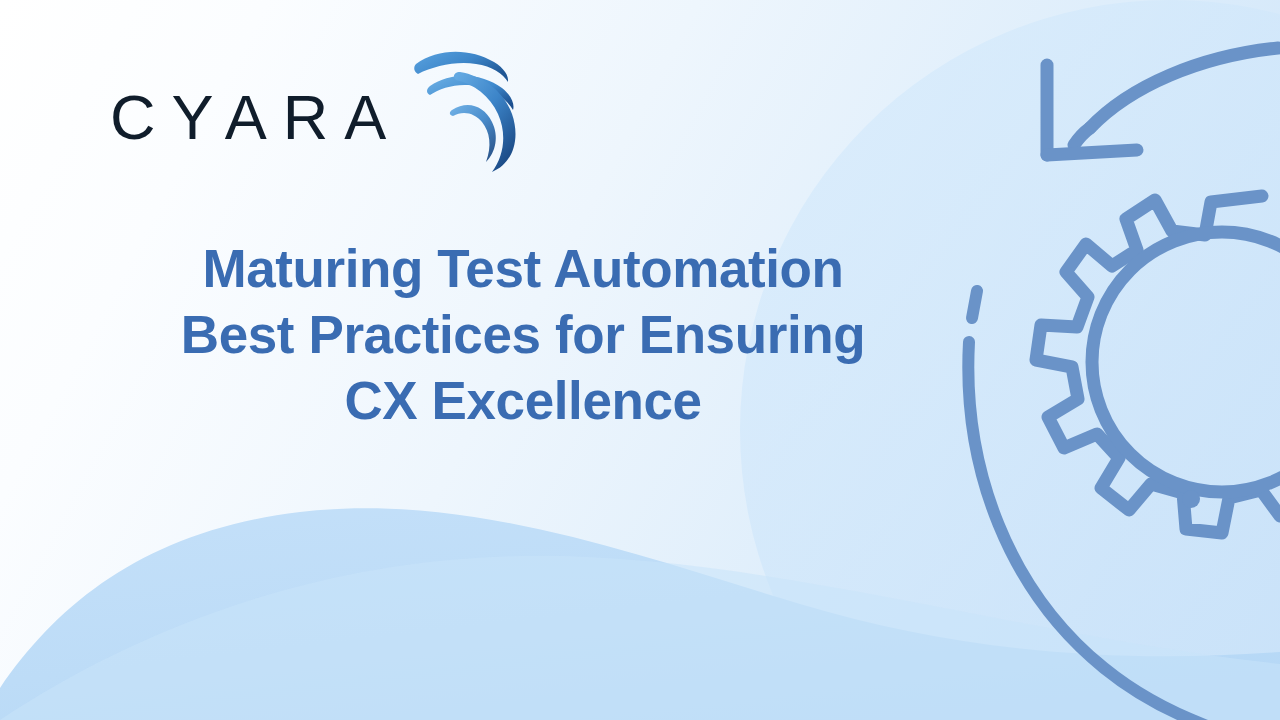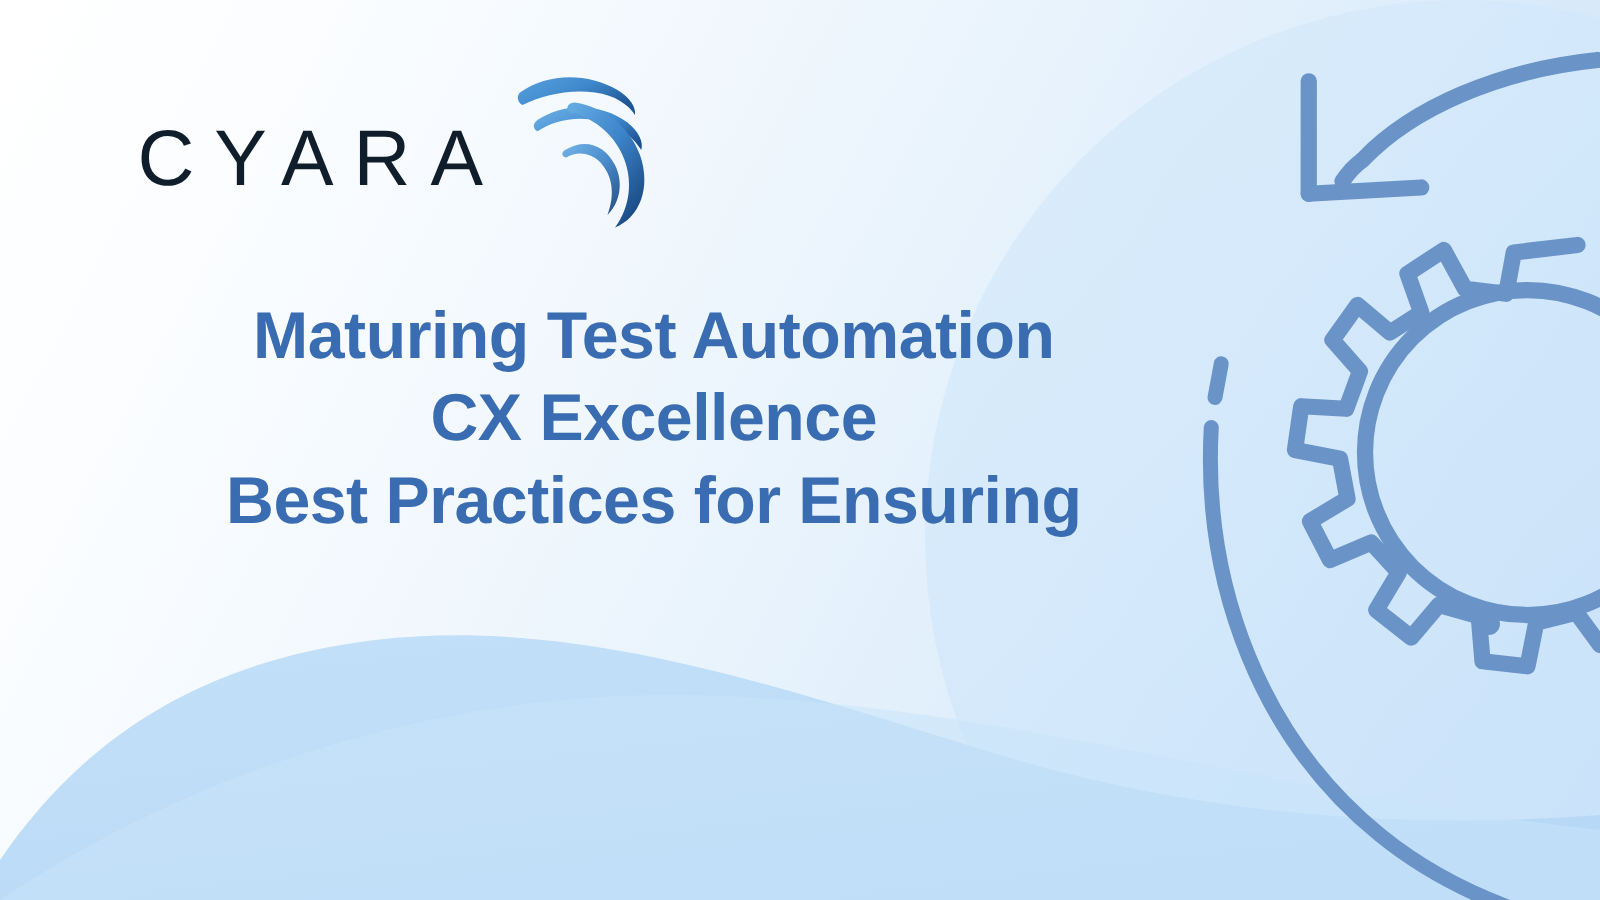--- a/index.html
+++ b/index.html
@@ -32,21 +32,21 @@
     inset: 0;
     width: 1280px;
     height: 720px;
     pointer-events: none;
   }
 
   
   .logo {
     position: absolute;
     left: 108px;
-    top: 58px;
+    top: 48px;
     width: 420px;
     height: 130px;
   }
   .logo-wordmark {
     position: absolute;
     left: 2px;
     top: 38px;
     font-family: "Liberation Sans", sans-serif;
     font-size: 63px;
     font-weight: 300;
@@ -182,17 +182,17 @@
 
       <path d="M44,66 C60,56 76,62 84,78
                C91,92 88,108 78,118
                C84,102 82,88 74,78
                C67,69 55,66 45,72 C41,71 41,68 44,66 Z" fill="url(#swooshBody)" opacity="0.92"></path>
     </svg>
   </div>
 
   <h1 class="headline">
     <span class="line">Maturing Test Automation</span>
+    <span class="line">Best Practices for Ensuring</span>
     <span class="line">CX Excellence</span>
-    <span class="line">Best Practices for Ensuring</span>
   </h1>
 
 </div>
 
 </body></html>

